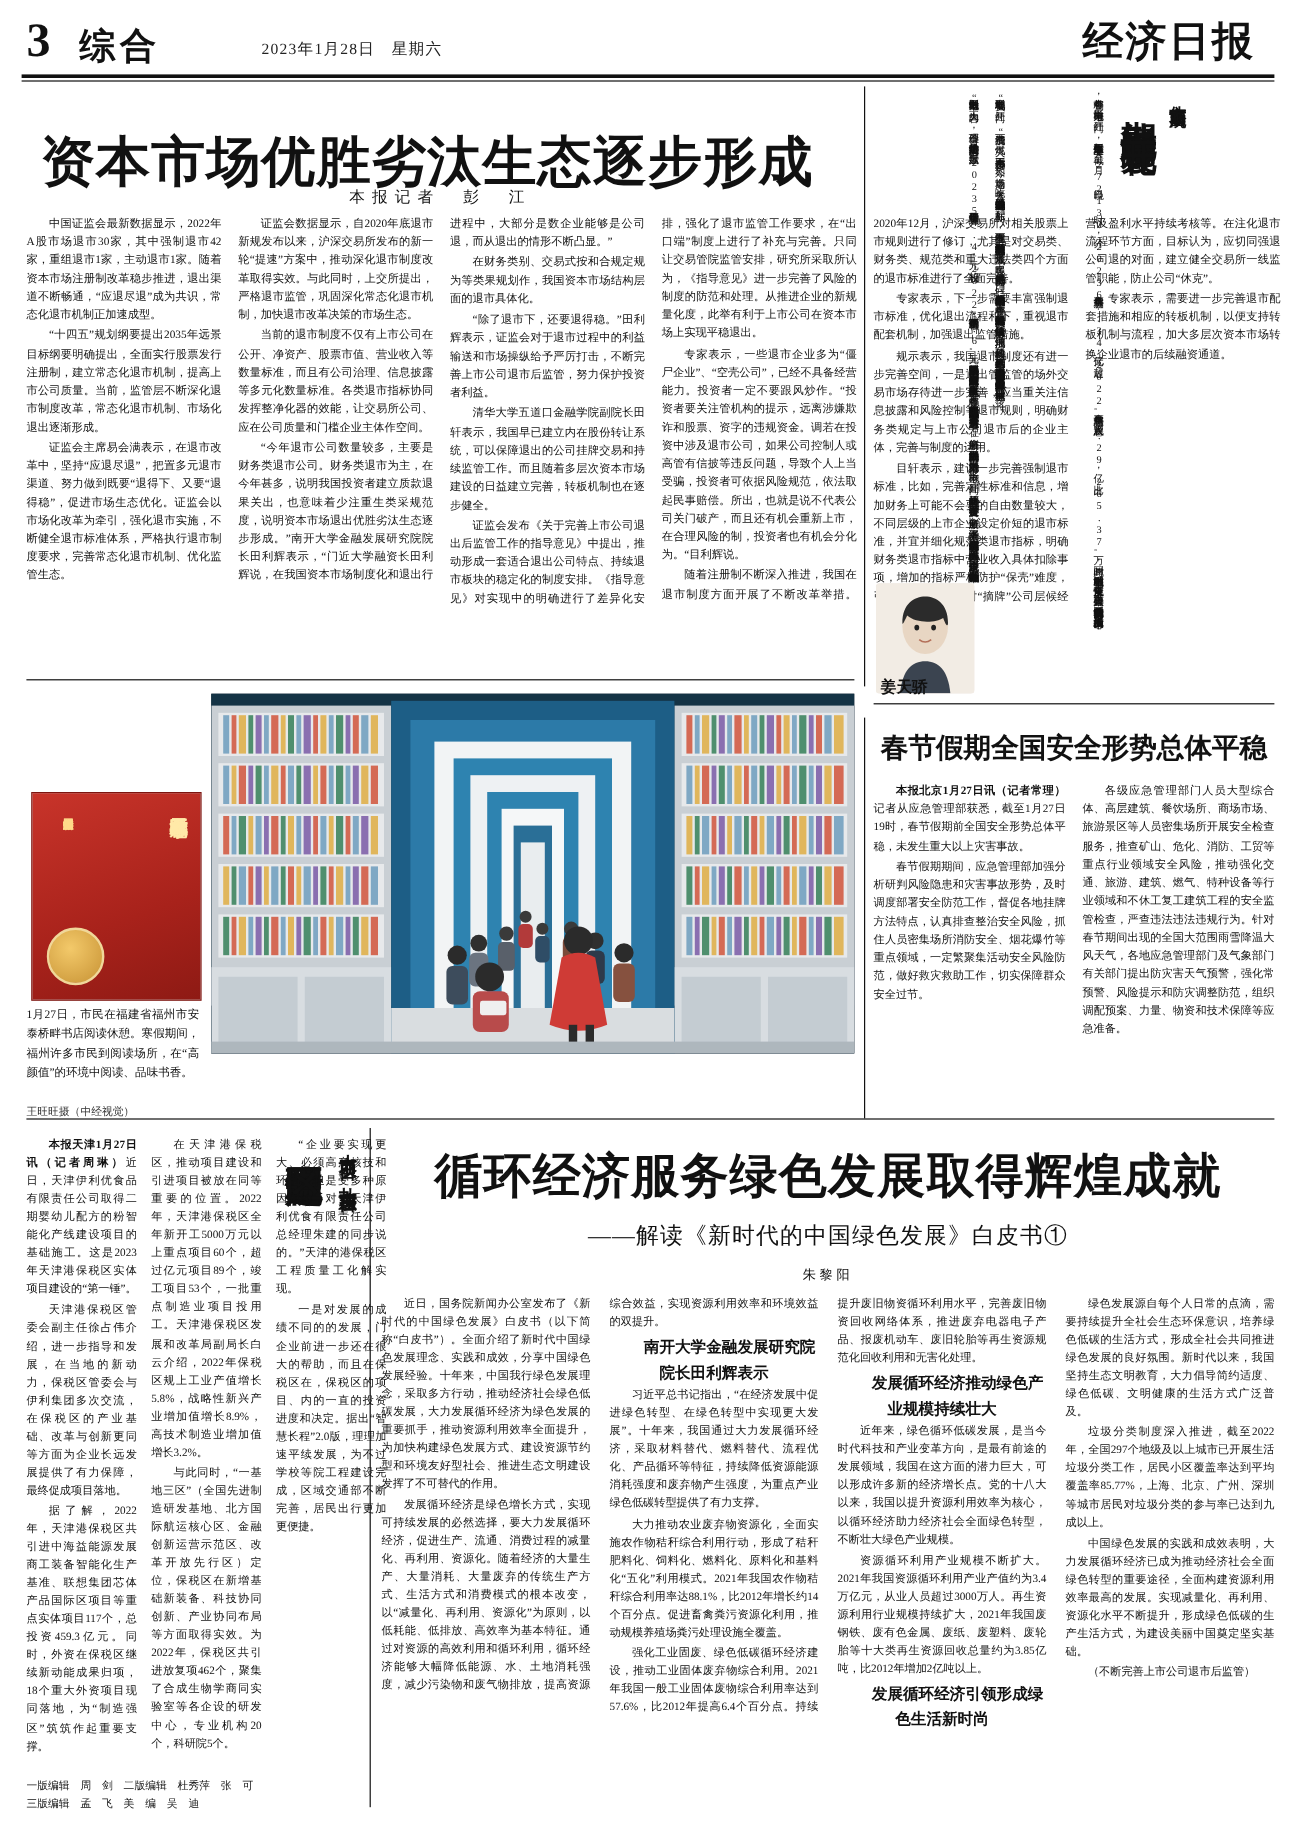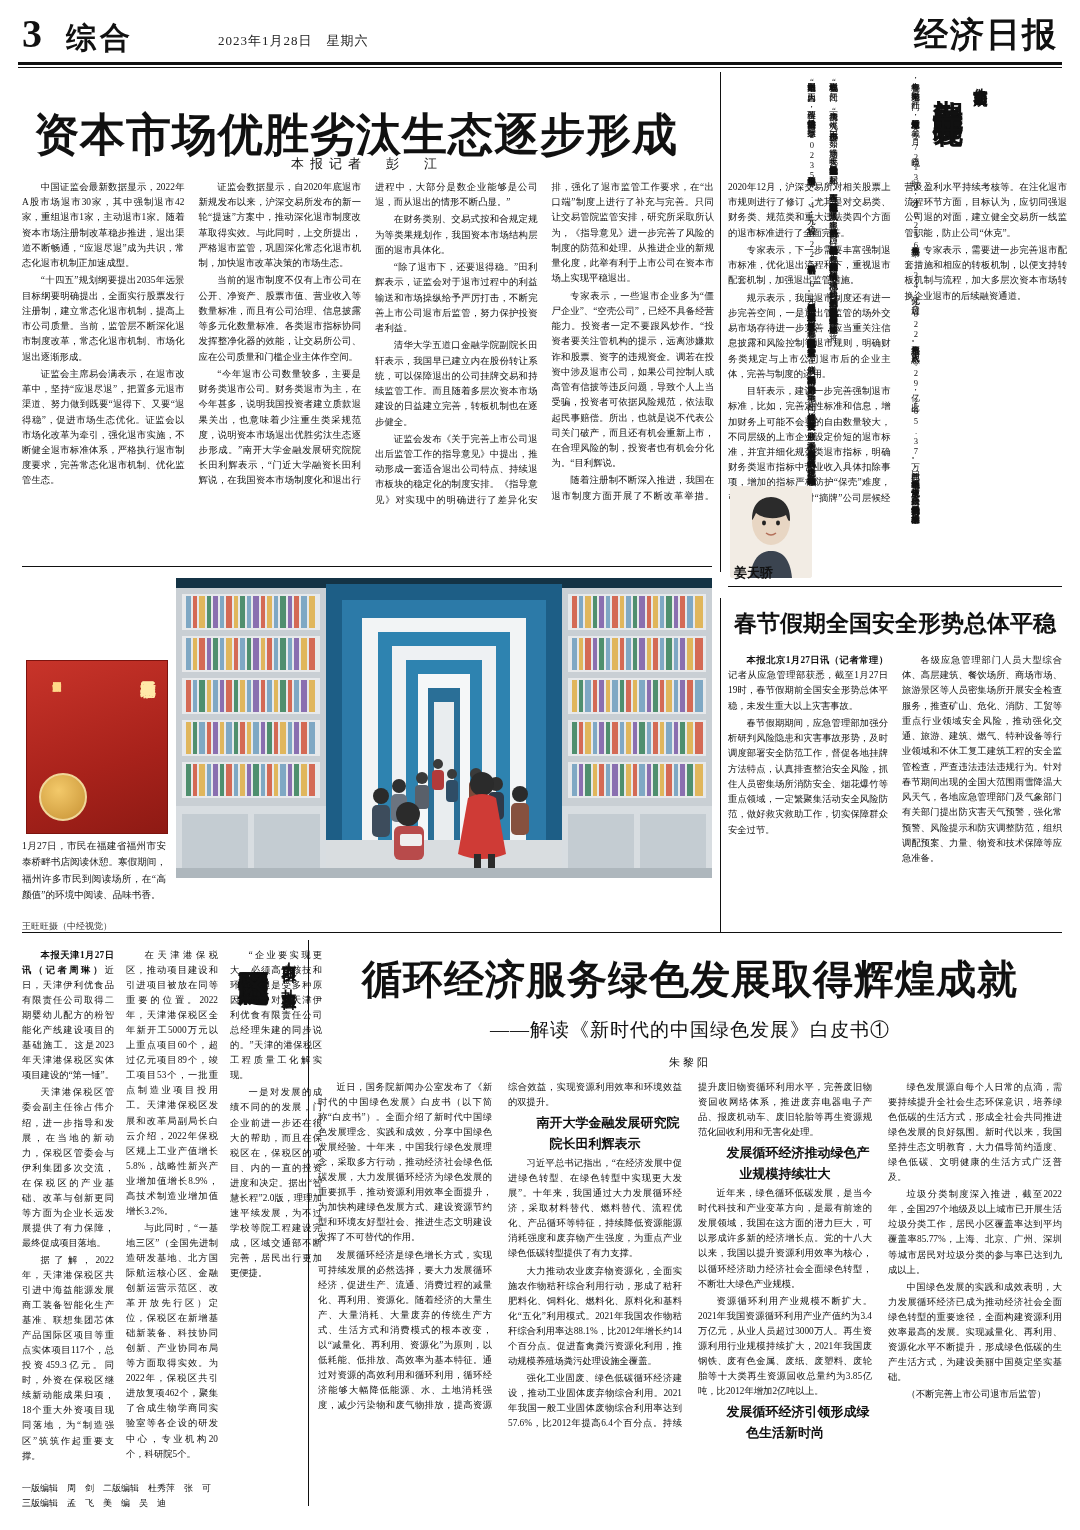--- a/index.html
+++ b/index.html
@@ -9,21 +9,21 @@
     color:#111;
     -webkit-font-smoothing:antialiased;
   }
   .page{position:relative;width:1080px;height:1530px;overflow:hidden;background:#fff;}
 
   
   .masthead{position:absolute;left:18px;top:14px;width:1044px;height:46px;}
   .mh-page-no{position:absolute;left:4px;top:-4px;font-size:40px;font-weight:bold;font-family:"Liberation Serif",serif;}
   .mh-section{position:absolute;left:48px;top:4px;font-size:30px;font-weight:bold;letter-spacing:4px;}
   .mh-date{position:absolute;left:200px;top:18px;font-size:13px;color:#222;letter-spacing:1px;}
-  .mh-brand{position:absolute;right:4px;top:-2px;font-size:34px;font-weight:bold;letter-spacing:2px;color:#111;
+  .mh-brand{position:absolute;right:16px;top:-2px;font-size:34px;font-weight:bold;letter-spacing:2px;color:#111;
             font-family:"Liberation Serif",serif;}
   .rule-top{position:absolute;left:18px;top:62px;width:1044px;height:3px;background:#111;}
   .rule-top:after{content:"";position:absolute;left:0;top:5px;width:100%;height:1px;background:#111;}
 
   
   .vrule{position:absolute;background:#111;width:1px;}
   .hrule{position:absolute;background:#111;height:1px;}
 
   
   .headline-main{

